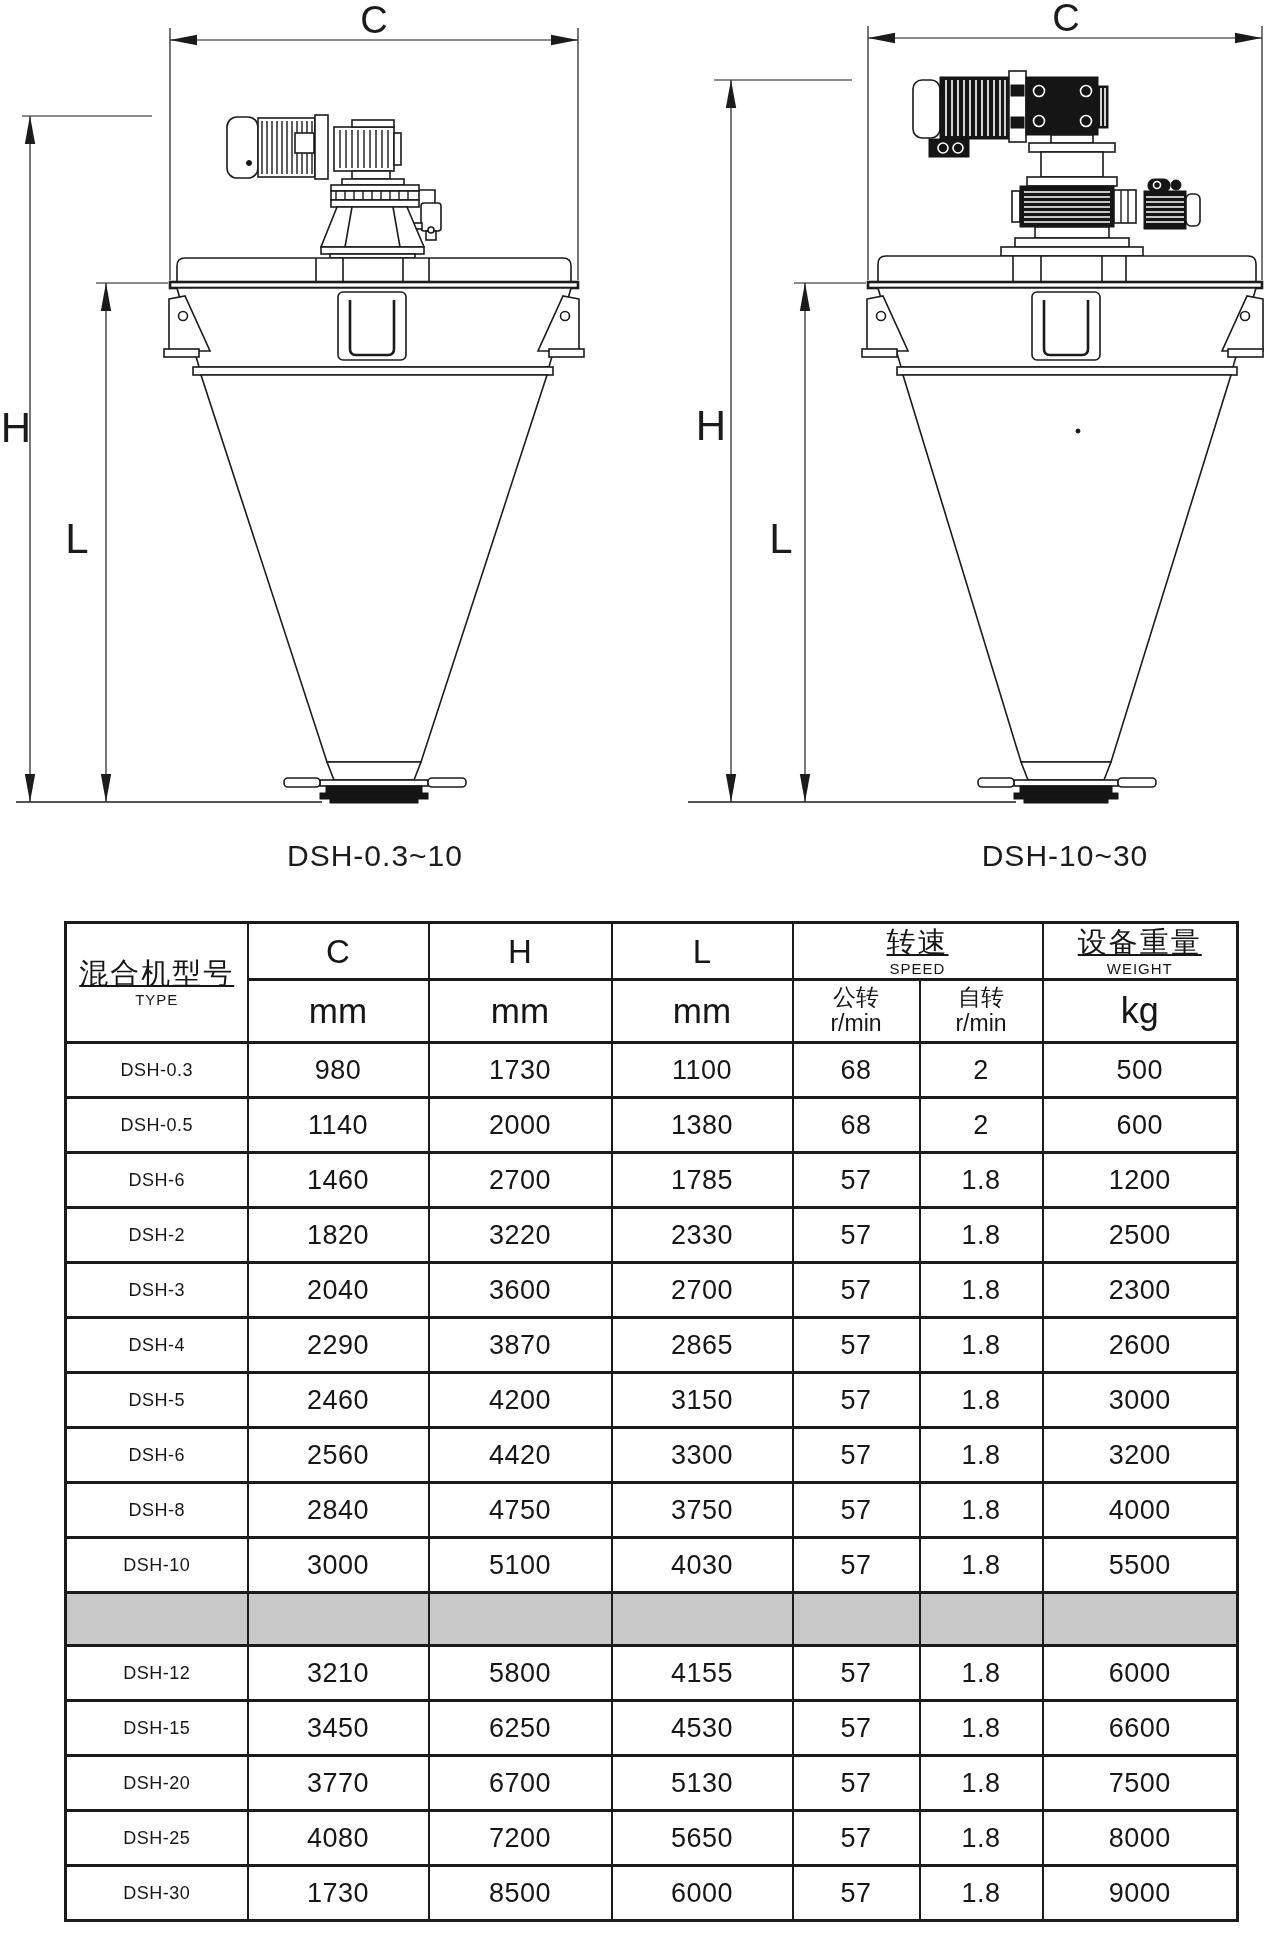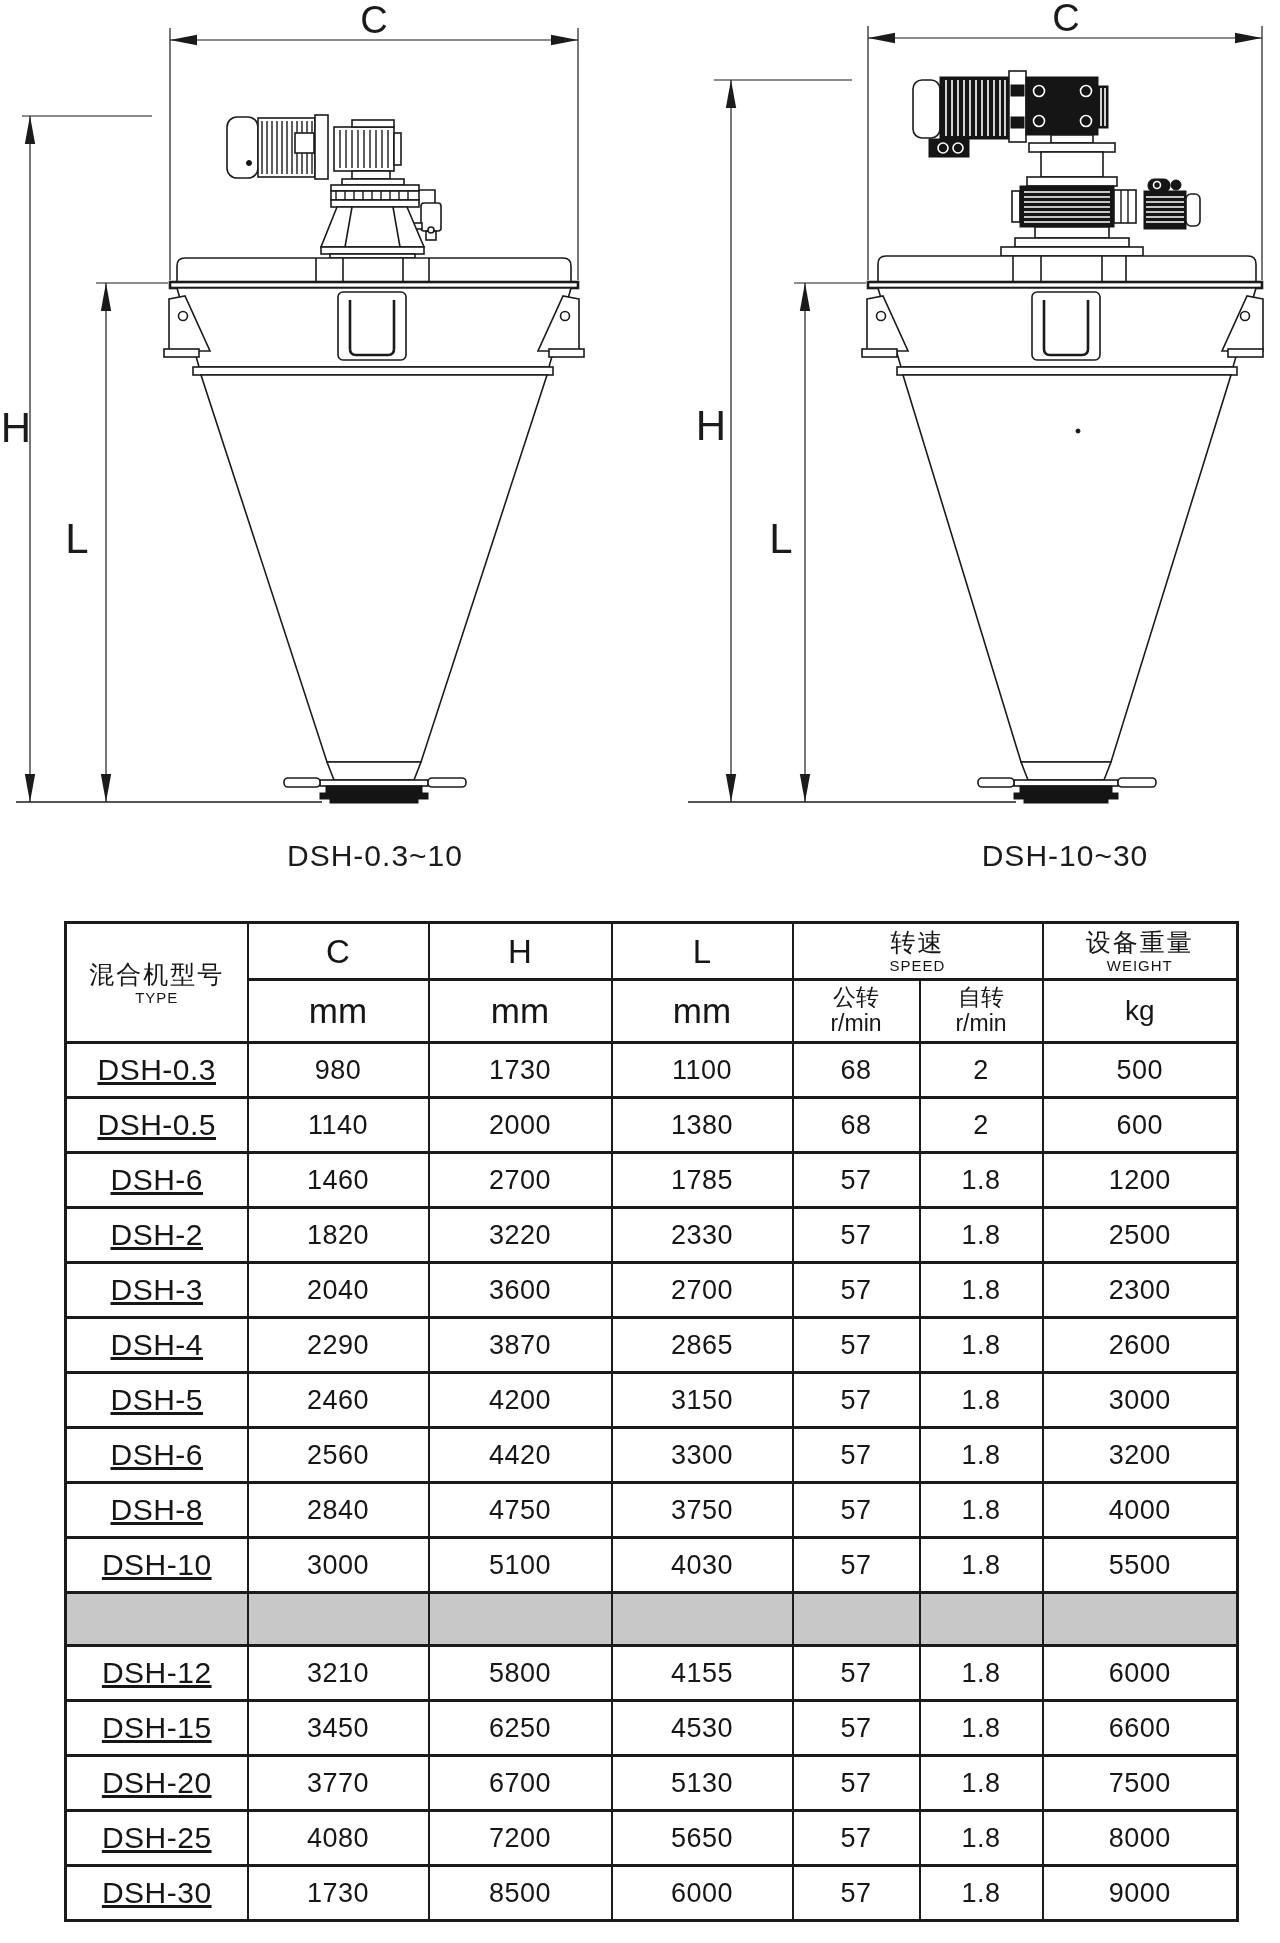--- a/index.html
+++ b/index.html
@@ -17,27 +17,27 @@
   }
   table.spec th, table.spec td {
     border-left:2px solid #1b1b1b; border-right:2px solid #1b1b1b;
     border-top:3px solid #1b1b1b; border-bottom:3px solid #1b1b1b;
     text-align:center; vertical-align:middle; padding:0;
     font-weight:normal; color:#161616;
   }
   thead tr.hr1 th { height:54px; }
   thead tr.hr2 th { height:60px; }
   tbody td { height:52px; font-size:27px; letter-spacing:0.5px; }
-  td.type-cell { text-align:left; padding-left:18px; font-size:30px;text-decoration:underline; }
-  .h-cn  { font-size:25px; letter-spacing:2px; line-height:1.2; }
+  td.type-cell { text-align:left; padding-left:18px; font-size:18px; }
+  .h-cn  { font-size:29px; letter-spacing:2px; line-height:1.2;text-decoration:underline; }
   .h-en  { font-size:15px; letter-spacing:1px; line-height:1.15; }
   .h-letter { font-size:33px; line-height:1; }
   .h-mm  { font-size:35px; }
   .h-sub { font-size:23px; line-height:1.12; }
-  .h-kg  { font-size:28px; }
+  .h-kg  { font-size:36px; }
   tr.separator-row td { height:50px; }
 
   
   .s  { stroke:#1b1b1b; stroke-width:1.6; fill:none; }
   .sw { stroke:#1b1b1b; stroke-width:1.6; fill:#ffffff; }
   .sb { stroke:#151515; stroke-width:1; fill:#151515; }
   .thin  { stroke-width:1.2; }
   .thick { stroke-width:2.6; }
   .finb { stroke:#1b1b1b; stroke-width:1.4; fill:none; }
   .finw { stroke:#ffffff; stroke-width:1.6; fill:none; }

